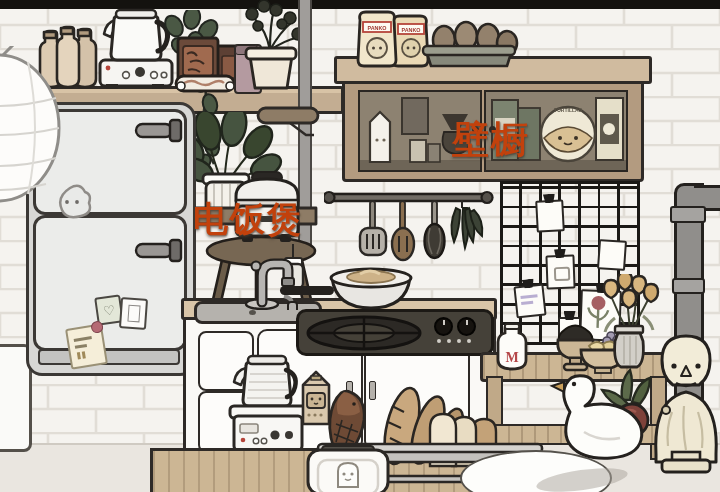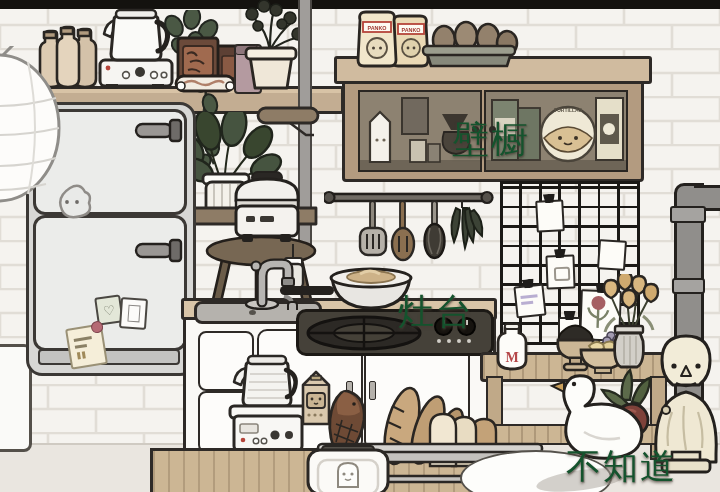--- a/index.html
+++ b/index.html
@@ -1,19 +1,19 @@
 <!DOCTYPE html>
 <html><head>
 <meta charset="utf-8">
 <style>
   html,body{margin:0;padding:0;background:#555;}
   .stage{position:relative;width:720px;height:492px;overflow:hidden;background:#f4f2ee;
          font-family:"Liberation Sans",sans-serif;}
   .abs{position:absolute;}
-  .lbl{position:absolute;color:#14532d;font-weight:400;line-height:1;white-space:nowrap;
+  .lbl{position:absolute;color:#c2410c;font-weight:700;line-height:1;white-space:nowrap;
        letter-spacing:2px;
        text-shadow:0 2px 3px rgba(70,62,52,.65),1px 1px 1px rgba(70,62,52,.4);}
   .woodslat{background-image:repeating-linear-gradient(90deg,rgba(85,64,42,.22) 0 2px,transparent 2px 15px);}
   .benchslat{background-image:repeating-linear-gradient(90deg,rgba(85,64,42,.25) 0 2px,transparent 2px 13px);}
   .grid{border:3px solid #1b1916;
         background-image:
           repeating-linear-gradient(0deg,transparent 0 16.5px,#1b1916 16.5px 19.5px),
           repeating-linear-gradient(90deg,transparent 0 16.5px,#1b1916 16.5px 19.5px);}
   .note{position:absolute;background:#fdfcf8;border:2px solid #2a2724;border-radius:2px;}
   .clip{position:absolute;top:-8px;left:50%;transform:translateX(-50%);width:12px;height:9px;
@@ -520,17 +520,16 @@
   <svg class="abs" style="left:304px;top:444px" width="90" height="48">
     <rect x="18" y="2" width="52" height="7" rx="3.5" fill="#55524c" stroke="#2a2724" stroke-width="2"></rect>
     <rect x="4" y="6" width="80" height="44" rx="12" fill="#fbfaf7" stroke="#2a2724" stroke-width="3"></rect>
     <rect x="14" y="16" width="60" height="34" rx="9" fill="none" stroke="#d5d1ca" stroke-width="2.5"></rect>
     <path d="M34,27 q0,-8 10,-8 q10,0 10,8 l0,16 l-20,0 z" fill="#fdfdfb" stroke="#8e897f" stroke-width="2"></path>
     <circle cx="40" cy="30" r="1.6" fill="#8e897f"></circle>
       <circle cx="48" cy="30" r="1.6" fill="#8e897f"></circle>
     <path d="M41,35 q3,2.5 6,0" stroke="#8e897f" stroke-width="1.5" fill="none"></path>
   </svg>
 
+  <span class="lbl" style="left:193px;top:201px;font-size:35px">电饭煲</span>
   <span class="lbl" style="left:452px;top:121px;font-size:37px">壁橱</span>
-  <span class="lbl" style="left:398px;top:294px;font-size:36px">灶台</span>
-  <span class="lbl" style="left:566px;top:448px;font-size:35px">不知道</span>
 
 </div>
 
 </body></html>

